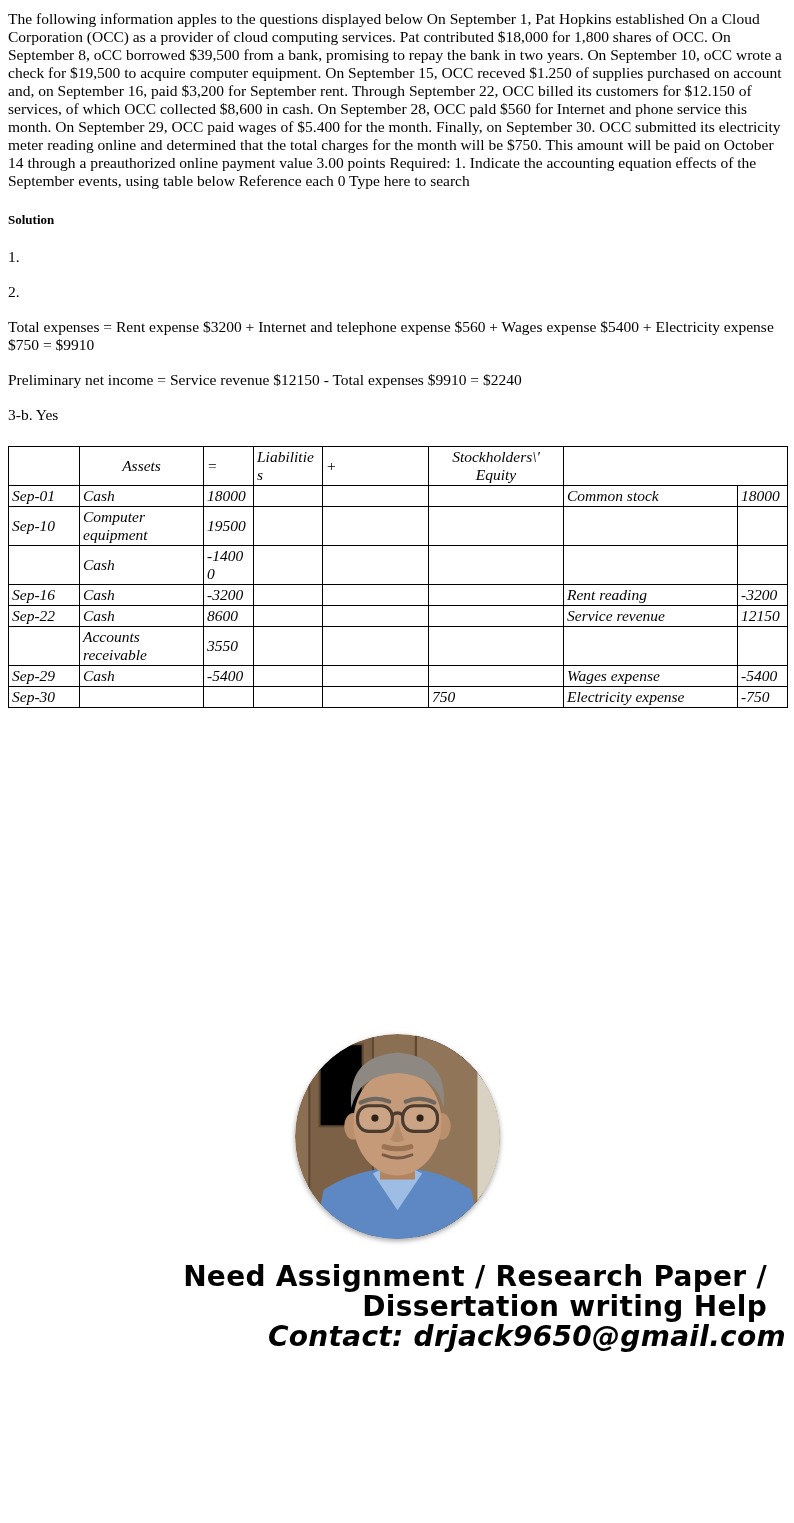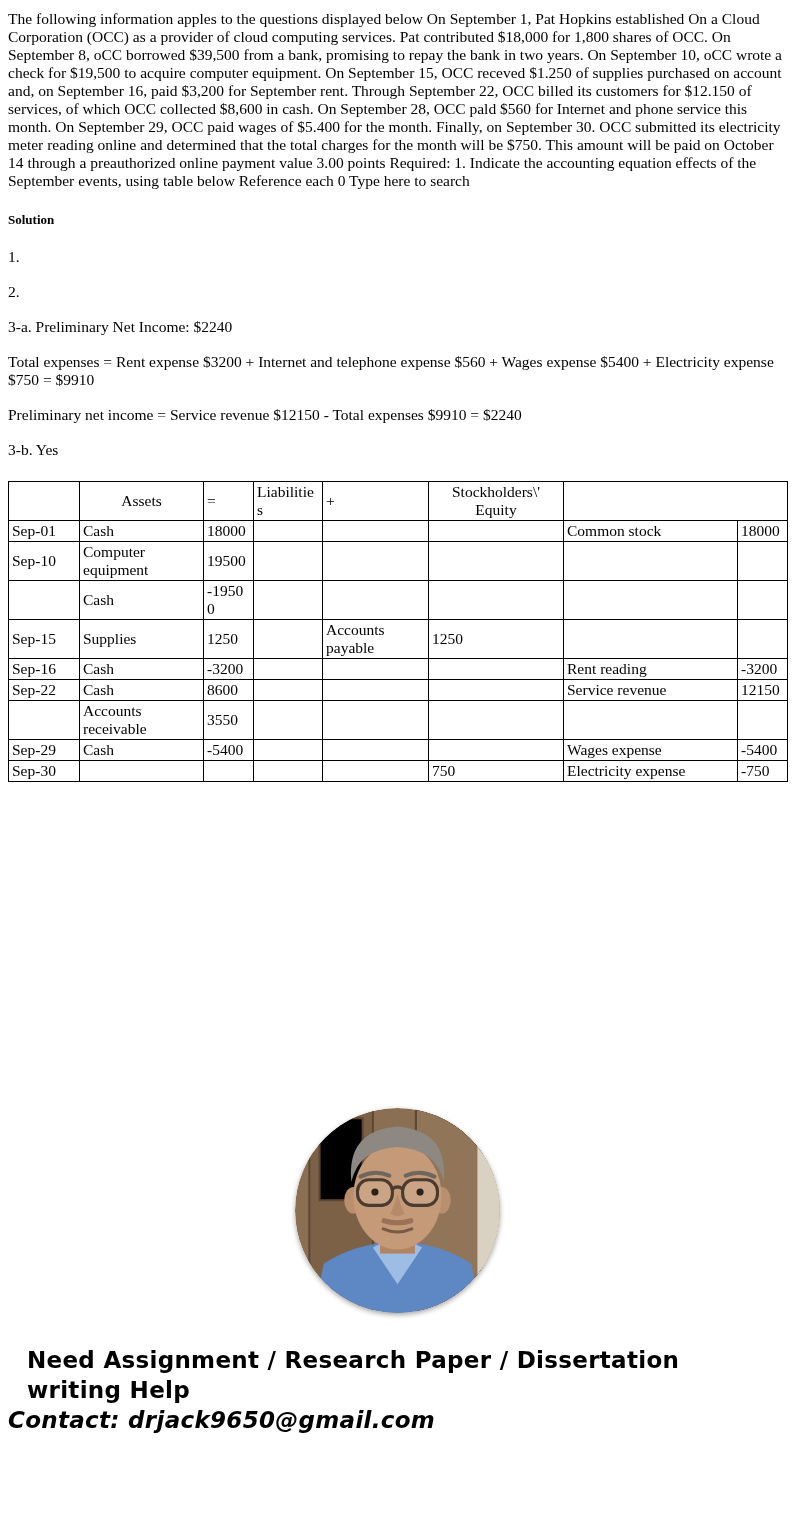--- a/index.html
+++ b/index.html
@@ -20,20 +20,21 @@
     font-weight: bold;
   }
 
   p.item { margin: 17px 0; line-height: 18px; }
 
   table.acct {
     border-collapse: collapse;
     table-layout: fixed;
     width: 779px;
     margin-top: 22px;
+    font-style: italic;
   }
   table.acct th, table.acct td {
     border: 1px solid #000000;
     padding: 1px 3px;
     font-weight: normal;
     vertical-align: middle;
     line-height: 18px;
     text-align: left;
     overflow-wrap: break-word;
     font-size: 15.5px;
@@ -48,43 +49,42 @@
   }
   .avatar {
     width: 205px;
     height: 205px;
     border-radius: 50%;
     overflow: hidden;
     box-shadow: 0 2px 5px rgba(0,0,0,0.35);
   }
 
   .footer {
-    margin-top: 32px;
-    text-align: left;
+    margin-top: 23px;
+    text-align: right;
     font-family: "DejaVu Sans", "Liberation Sans", sans-serif;
     font-weight: bold;
-    font-size: 23px;
+    font-size: 28px;
     line-height: 30px;
     letter-spacing: 0.3px;
   }
   .footer .line1 { max-width: 740px; margin: 0 auto; }
   .footer .line2 { margin-top: 0; font-style: italic; }
 </style>
 </head>
 <body>
 
 <div class="page">
 
   <p class="intro">The following information apples to the questions displayed below On September 1, Pat Hopkins established On a Cloud Corporation (OCC) as a provider of cloud computing services. Pat contributed $18,000 for 1,800 shares of OCC. On September 8, oCC borrowed $39,500 from a bank, promising to repay the bank in two years. On September 10, oCC wrote a check for $19,500 to acquire computer equipment. On September 15, OCC receved $1.250 of supplies purchased on account and, on September 16, paid $3,200 for September rent. Through September 22, OCC billed its customers for $12.150 of services, of which OCC collected $8,600 in cash. On September 28, OCC pald $560 for Internet and phone service this month. On September 29, OCC paid wages of $5.400 for the month. Finally, on September 30. OCC submitted its electricity meter reading online and determined that the total charges for the month will be $750. This amount will be paid on October 14 through a preauthorized online payment value 3.00 points Required: 1. Indicate the accounting equation effects of the September events, using table below Reference each 0 Type here to search</p>
 
   <h2 class="solution">Solution</h2>
 
   <p class="item">1.</p>
   <p class="item">2.</p>
-  <p class="item">3-a. Preliminary Net Income: $2240</p>
   <p class="item">Total expenses = Rent expense $3200 + Internet and telephone expense $560 + Wages expense $5400 + Electricity expense $750 = $9910</p>
   <p class="item">Preliminary net income = Service revenue $12150 - Total expenses $9910 = $2240</p>
   <p class="item">3-b. Yes</p>
 
   <table class="acct">
     <colgroup>
       <col style="width:71px">
       <col style="width:124px">
       <col style="width:50px">
       <col style="width:69px">
@@ -121,34 +121,24 @@
           <td>19500</td>
           <td></td>
           <td></td>
           <td></td>
           <td></td>
           <td></td>
         </tr>
         <tr>
           <td></td>
           <td>Cash</td>
-          <td>-19500</td>
-          <td></td>
-          <td></td>
-          <td></td>
-          <td></td>
-          <td></td>
-        </tr>
-        <tr>
-          <td>Sep-15</td>
-          <td>Supplies</td>
-          <td>1250</td>
-          <td></td>
-          <td>Accounts payable</td>
-          <td>1250</td>
+          <td>-14000</td>
+          <td></td>
+          <td></td>
+          <td></td>
           <td></td>
           <td></td>
         </tr>
         <tr>
           <td>Sep-16</td>
           <td>Cash</td>
           <td>-3200</td>
           <td></td>
           <td></td>
           <td></td>

